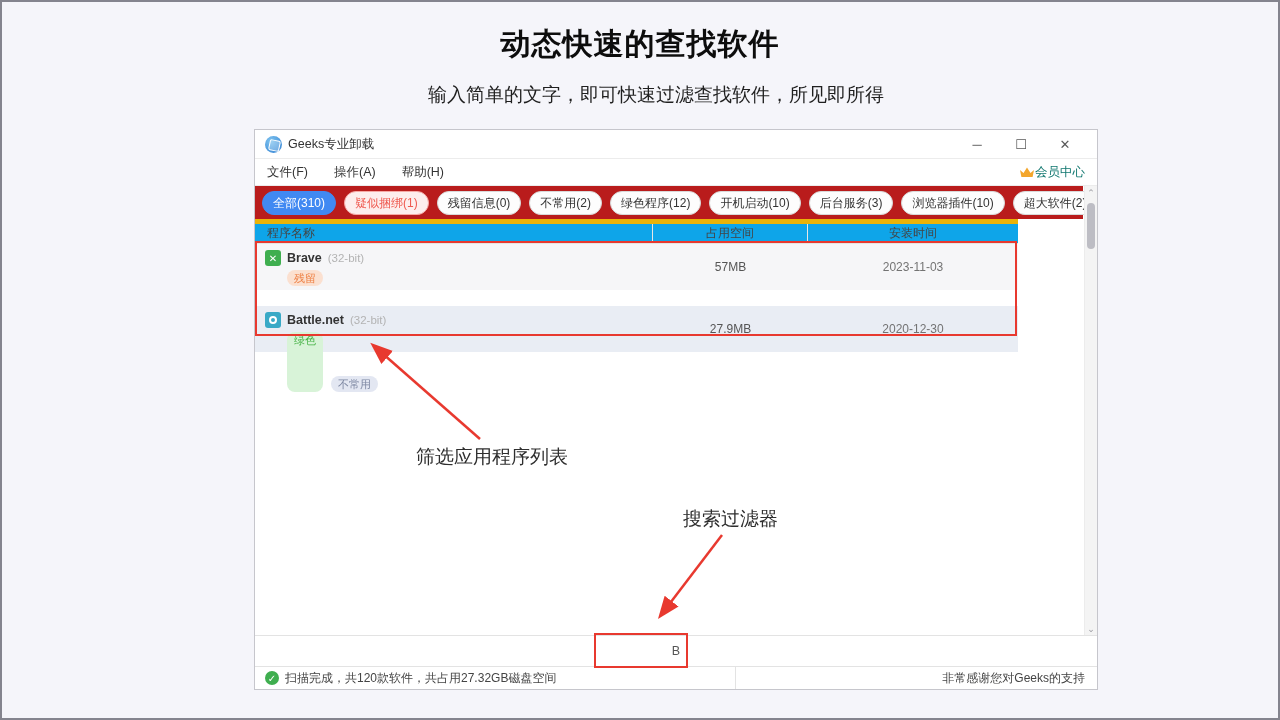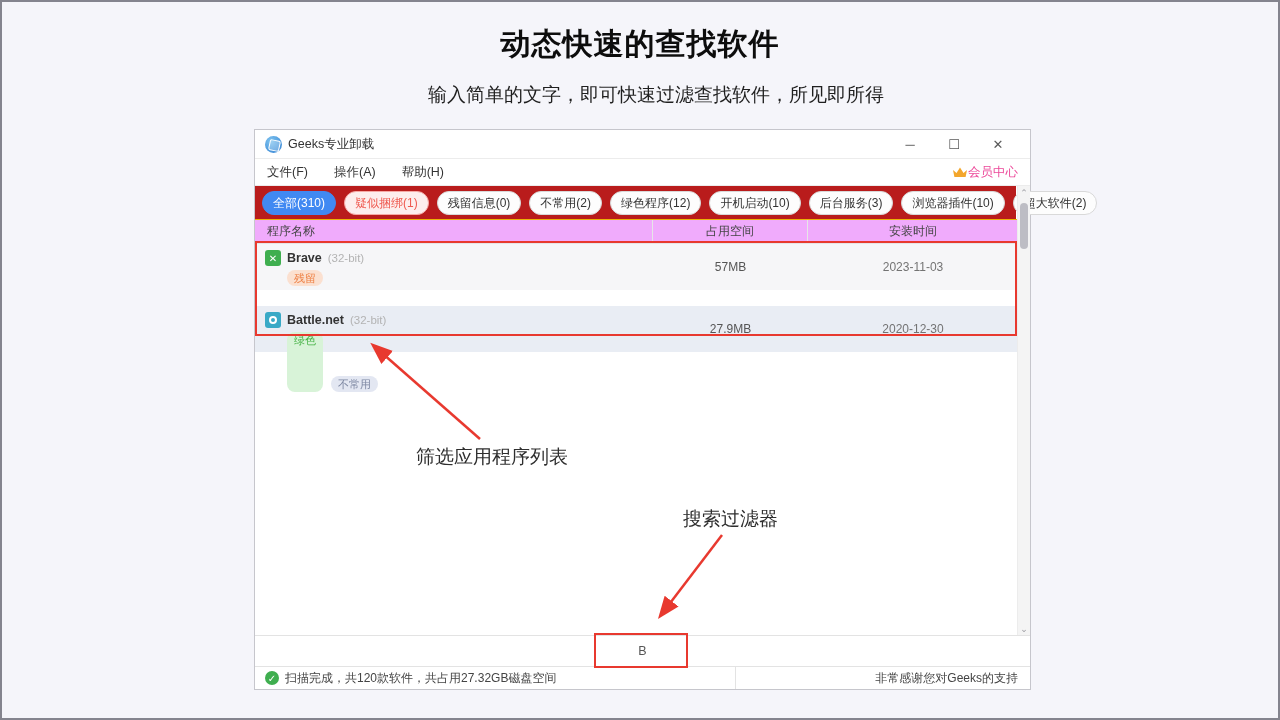--- a/index.html
+++ b/index.html
@@ -7,49 +7,49 @@
   body { font-family:"Liberation Sans","DejaVu Sans",sans-serif; background:#ffffff; }
 
   .page { position:relative; width:1280px; height:720px; background:#f5f5fa; border:2px solid #84848e; overflow:hidden; }
 
   .page-title { position:absolute; top:22px; left:0; width:100%; text-align:center;
     font-size:30px; font-weight:bold; color:#0d0d0d; letter-spacing:1px; }
   .page-subtitle { position:absolute; top:80px; left:16px; width:100%; text-align:center;
     font-size:19px; color:#1f1f1f; }
 
   
-  .appwin { position:absolute; left:252px; top:127px; width:777px; height:561px;
+  .appwin { position:absolute; left:252px; top:127px; width:844px; height:561px;
     background:#ffffff; border:1px solid #c6c6cc; }
 
   .titlebar { position:absolute; top:0; left:0; right:0; height:29px; display:flex; align-items:center;
     padding:0 10px; border-bottom:1px solid #ececec; background:#fff; }
   .app-logo { width:17px; height:17px; border-radius:50%;
     background:radial-gradient(circle at 35% 30%, #7ec3ef, #2f7fd2); position:relative; margin-right:6px; flex:none; }
   .app-logo::after { content:""; position:absolute; left:4px; top:4px; width:9px; height:9px;
     border:1.5px solid #ffffff; border-radius:2px; transform:rotate(12deg); background:rgba(255,255,255,.25); }
   .app-title { font-size:12.5px; color:#333; }
   .win-controls { margin-left:auto; display:flex; }
   .win-btn { width:44px; height:29px; display:flex; align-items:center; justify-content:center;
     font-size:13px; color:#5a5a5a; cursor:default; }
 
   .menubar { position:absolute; top:29px; left:0; right:0; height:27px; display:flex; align-items:center;
     padding:0 12px; border-bottom:1px solid #ececec; font-size:12.5px; color:#333; background:#fff; }
   .menu-item { margin-right:26px; }
-  .member { margin-left:auto; display:flex; align-items:center; font-size:12.5px; color:#ec4899; }
+  .member { margin-left:auto; display:flex; align-items:center; font-size:12.5px; color:#0f766e; }
   .crown { width:16px; height:13px; display:inline-block; }
 
   .filterbar { position:absolute; top:56px; left:0; right:14px; height:33px; display:flex; align-items:center;
     gap:8px; padding:0 7px; background:#b91c1c; }
   .pill { font-size:12px; line-height:20px; padding:1px 10px; border-radius:12px;
     border:1px solid #d9d9d9; background:#fdfdfd; color:#333; white-space:nowrap; }
   .pill.active { background:#4189f2; border-color:#4189f2; color:#fff; }
   .pill.warn { background:#fdeeed; border-color:#f6a9a5; color:#ef5a50; }
 
   .thead { position:absolute; top:89px; left:0; width:763px; height:25px; display:flex;
-    border-top:1px solid #eab308; border-bottom:1px solid #e6e6e6; font-size:12px; color:#444; background:#f0abfc;font-family:Liberation Serif, serif; }
+    border-top:5px solid #eab308; border-bottom:1px solid #e6e6e6; font-size:12px; color:#444; background:#0ea5e9;font-family:Liberation Serif, serif; }
   .col-name { width:398px; display:flex; align-items:center; padding-left:12px; border-right:1px solid #e6e6e6; }
   .col-size { width:155px; display:flex; align-items:center; justify-content:center; border-right:1px solid #e6e6e6; }
   .col-date { flex:1; display:flex; align-items:center; justify-content:center; }
 
   .prow { position:absolute; left:0; width:763px; height:46px; display:flex; }
   .prow.r1 { top:114px; background:#f6f6f8; }
   .prow.r2 { top:176px; background:#e9edf4; }
   .prow .c1 { width:398px; padding:6px 0 0 10px; }
   .prow .c2 { width:155px; display:flex; align-items:center; justify-content:center; font-size:12px; color:#555; }
   .prow .c3 { flex:1; display:flex; align-items:center; justify-content:center; font-size:12px; color:#737373; }

